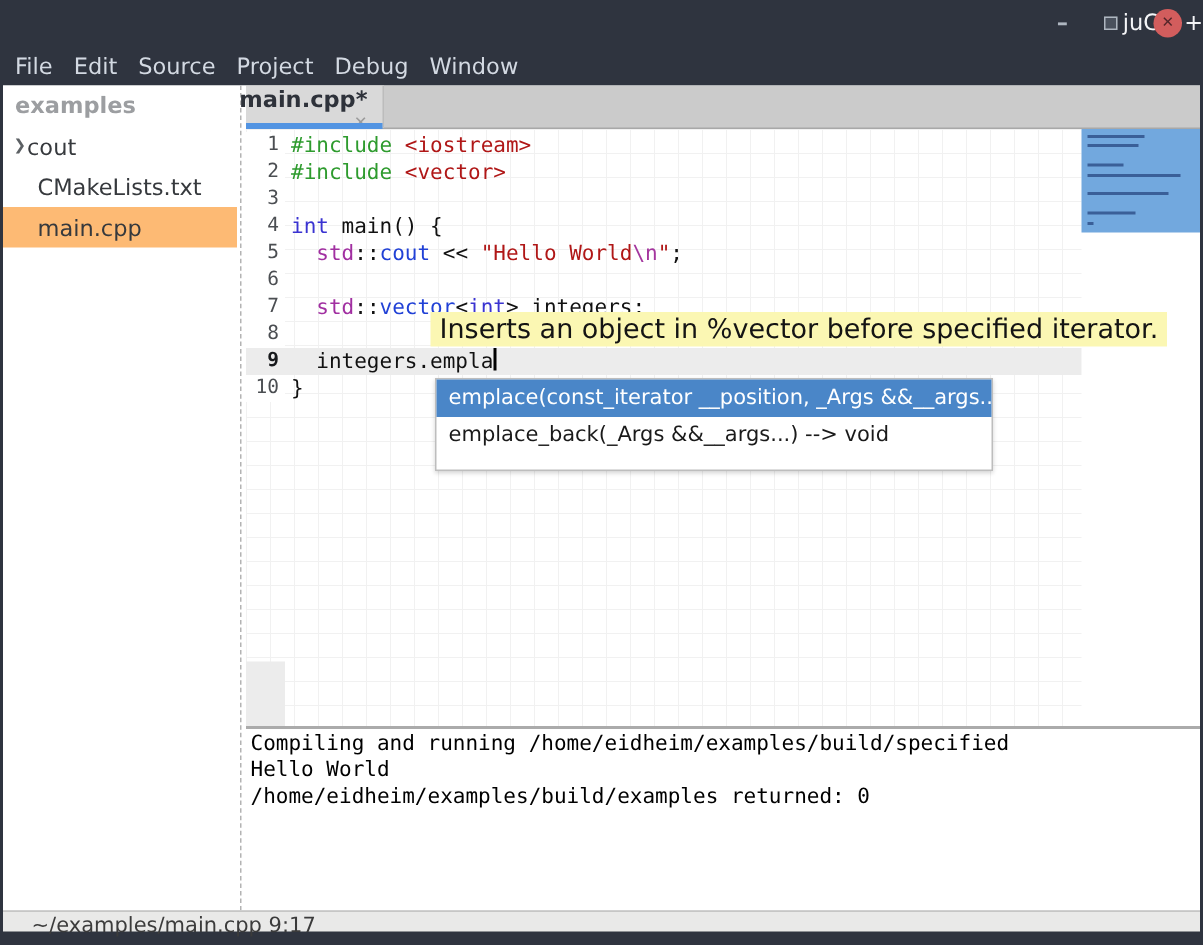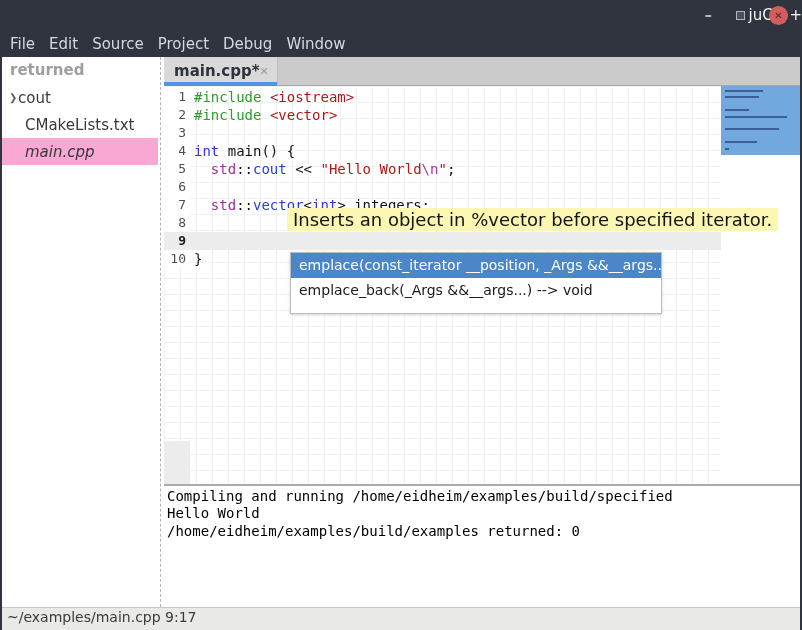--- a/index.html
+++ b/index.html
@@ -25,31 +25,31 @@
   .menu-item{padding:0 7px;}
 
   
   .content{position:absolute;top:57px;left:2px;width:798px;height:550px;background:#fff;}
 
   .sidebar{position:absolute;left:0;top:0;width:156px;height:550px;background:#fff;}
   .sidebar-header{height:27px;line-height:27px;padding-left:8px;font-size:15px;font-weight:bold;color:#9c9ea1;}
   .tree-item{height:27px;display:flex;align-items:center;font-size:15px;color:#36393d;}
   .tree-item .chev{width:16px;padding-left:7px;font-size:10px;color:#5c6064;}
   .tree-item .no-chev{width:23px;}
-  .tree-item.selected{background:#f9a8d4;font-style:italic;}
+  .tree-item.selected{background:#fdba74;}
 
   .vsep{position:absolute;left:156px;top:0;width:6px;height:550px;background:#fff;}
   .vsep::after{content:"";position:absolute;left:2px;top:0;bottom:0;border-left:1px dashed #b3b3b3;}
 
   .main{position:absolute;left:162px;top:0;width:636px;height:550px;}
 
   
   .tabbar{height:29px;background:#cbcbcb;border-bottom:1px solid #a8a8a8;display:flex;}
-  .tab{position:relative;width:114px;background:#d9d9d9;border-right:1px solid #bcbcbc;
-       display:flex;align-items:center;padding:0 10px;}
+  .tab{position:relative;width:92px;background:#d9d9d9;border-right:1px solid #bcbcbc;
+       display:flex;align-items:flex-end;padding:0 10px;flex-direction:column;}
   .tab::after{content:"";position:absolute;left:0;right:0;bottom:-1px;height:4px;background:var(--accent);}
   .tab-label{font-weight:bold;font-size:15px;color:#2e323a;}
   .tab-close{margin-left:auto;color:#9b9b9b;font-size:11px;}
 
   
   .editor{position:absolute;top:29px;left:0;width:636px;height:398px;background-color:#fff;overflow:hidden;
           background-image:linear-gradient(#f1f1f1 1px,transparent 1px),
                            linear-gradient(90deg,#f1f1f1 1px,transparent 1px);
           background-size:16px 16px;}
   .code-rows{position:absolute;top:2px;left:0;right:0;font-family:"DejaVu Sans Mono","Liberation Mono",monospace;
@@ -73,22 +73,22 @@
          padding-bottom:10px;box-shadow:0 1px 3px rgba(0,0,0,0.18);}
   .popup-row{height:25px;line-height:25px;padding:0 8px;font-size:14px;color:#1a1a1a;white-space:nowrap;overflow:hidden;}
   .popup-row.selected{background:var(--sel-bg);color:#fff;}
 
   .hsep{position:absolute;top:427px;left:0;width:636px;height:2px;background:#ababab;}
 
   .output{position:absolute;top:429px;left:0;width:636px;height:121px;background:#fff;
           font-family:"DejaVu Sans Mono","Liberation Mono",monospace;font-size:14px;line-height:17.3px;
           color:#000;padding:2px 0 0 3px;white-space:pre;}
 
-  .statusbar{position:absolute;left:2px;right:2px;top:607px;height:24px;background:#e9e9e8;
-             border-top:1px solid #c6c6c5;line-height:19px;padding-left:5px;font-size:14px;color:#3b3b3b;}
+  .statusbar{position:absolute;left:2px;right:2px;top:607px;height:14px;background:#e9e9e8;
+             border-top:1px solid #c6c6c5;line-height:19px;padding-left:19px;font-size:14px;color:#3b3b3b;}
 </style>
 </head>
 <body>
 
 <div class="window">
 
   <div class="titlebar">
     <div class="title">juCi++</div>
     <div class="controls">
       <span class="btn-min">–</span>
@@ -102,21 +102,21 @@
       <span class="menu-item">Edit</span>
       <span class="menu-item">Source</span>
       <span class="menu-item">Project</span>
       <span class="menu-item">Debug</span>
       <span class="menu-item">Window</span>
     </div>
 
   <div class="content">
 
     <div class="sidebar">
-      <div class="sidebar-header">returned</div>
+      <div class="sidebar-header">examples</div>
       <div id="tree-items">
           <div class="tree-item">
             <span class="chev">❯</span>
             <span>cout</span>
           </div>
           <div class="tree-item">
             <span class="no-chev"></span>
             <span>CMakeLists.txt</span>
           </div>
           <div class="tree-item selected">
@@ -140,21 +140,21 @@
       <div class="editor">
         <div class="code-rows" id="code-rows">
             <div class="row"><div class="num">1</div><div class="code"><span style="color: rgb(46, 155, 46);">#include</span><span style="color: rgb(17, 17, 17);"> </span><span style="color: rgb(176, 23, 23);">&lt;iostream&gt;</span></div></div>
             <div class="row"><div class="num">2</div><div class="code"><span style="color: rgb(46, 155, 46);">#include</span><span style="color: rgb(17, 17, 17);"> </span><span style="color: rgb(176, 23, 23);">&lt;vector&gt;</span></div></div>
             <div class="row"><div class="num">3</div><div class="code"></div></div>
             <div class="row"><div class="num">4</div><div class="code"><span style="color: rgb(58, 51, 209);">int</span><span style="color: rgb(17, 17, 17);"> main() {</span></div></div>
             <div class="row"><div class="num">5</div><div class="code"><span style="color: rgb(17, 17, 17);">  </span><span style="color: rgb(161, 47, 161);">std</span><span style="color: rgb(17, 17, 17);">::</span><span style="color: rgb(33, 65, 214);">cout</span><span style="color: rgb(17, 17, 17);"> &lt;&lt; </span><span style="color: rgb(176, 23, 23);">"Hello World</span><span style="color: rgb(164, 54, 158);">\n</span><span style="color: rgb(176, 23, 23);">"</span><span style="color: rgb(17, 17, 17);">;</span></div></div>
             <div class="row"><div class="num">6</div><div class="code"></div></div>
             <div class="row"><div class="num">7</div><div class="code"><span style="color: rgb(17, 17, 17);">  </span><span style="color: rgb(161, 47, 161);">std</span><span style="color: rgb(17, 17, 17);">::</span><span style="color: rgb(33, 65, 214);">vector</span><span style="color: rgb(17, 17, 17);">&lt;</span><span style="color: rgb(58, 51, 209);">int</span><span style="color: rgb(17, 17, 17);">&gt; integers;</span></div></div>
             <div class="row"><div class="num">8</div><div class="code"></div></div>
-            <div class="row cur"><div class="num">9</div></div>
+            <div class="row cur"><div class="num">9</div><div class="code"><span style="color: rgb(17, 17, 17);">  integers.empla</span><span class="caret"></span></div></div>
             <div class="row"><div class="num">10</div><div class="code"><span style="color: rgb(17, 17, 17);">}</span></div></div>
           </div>
         <div class="gutter-block"></div>
 
         <div class="minimap">
           <div class="minimap-overlay" id="minimap-overlay">
               <div class="mini-line" style="width: 38px;"></div>
               <div class="mini-line" style="width: 34px;"></div>
               <div class="mini-line" style="width: 0px;"></div>
               <div class="mini-line" style="width: 24px;"></div>

